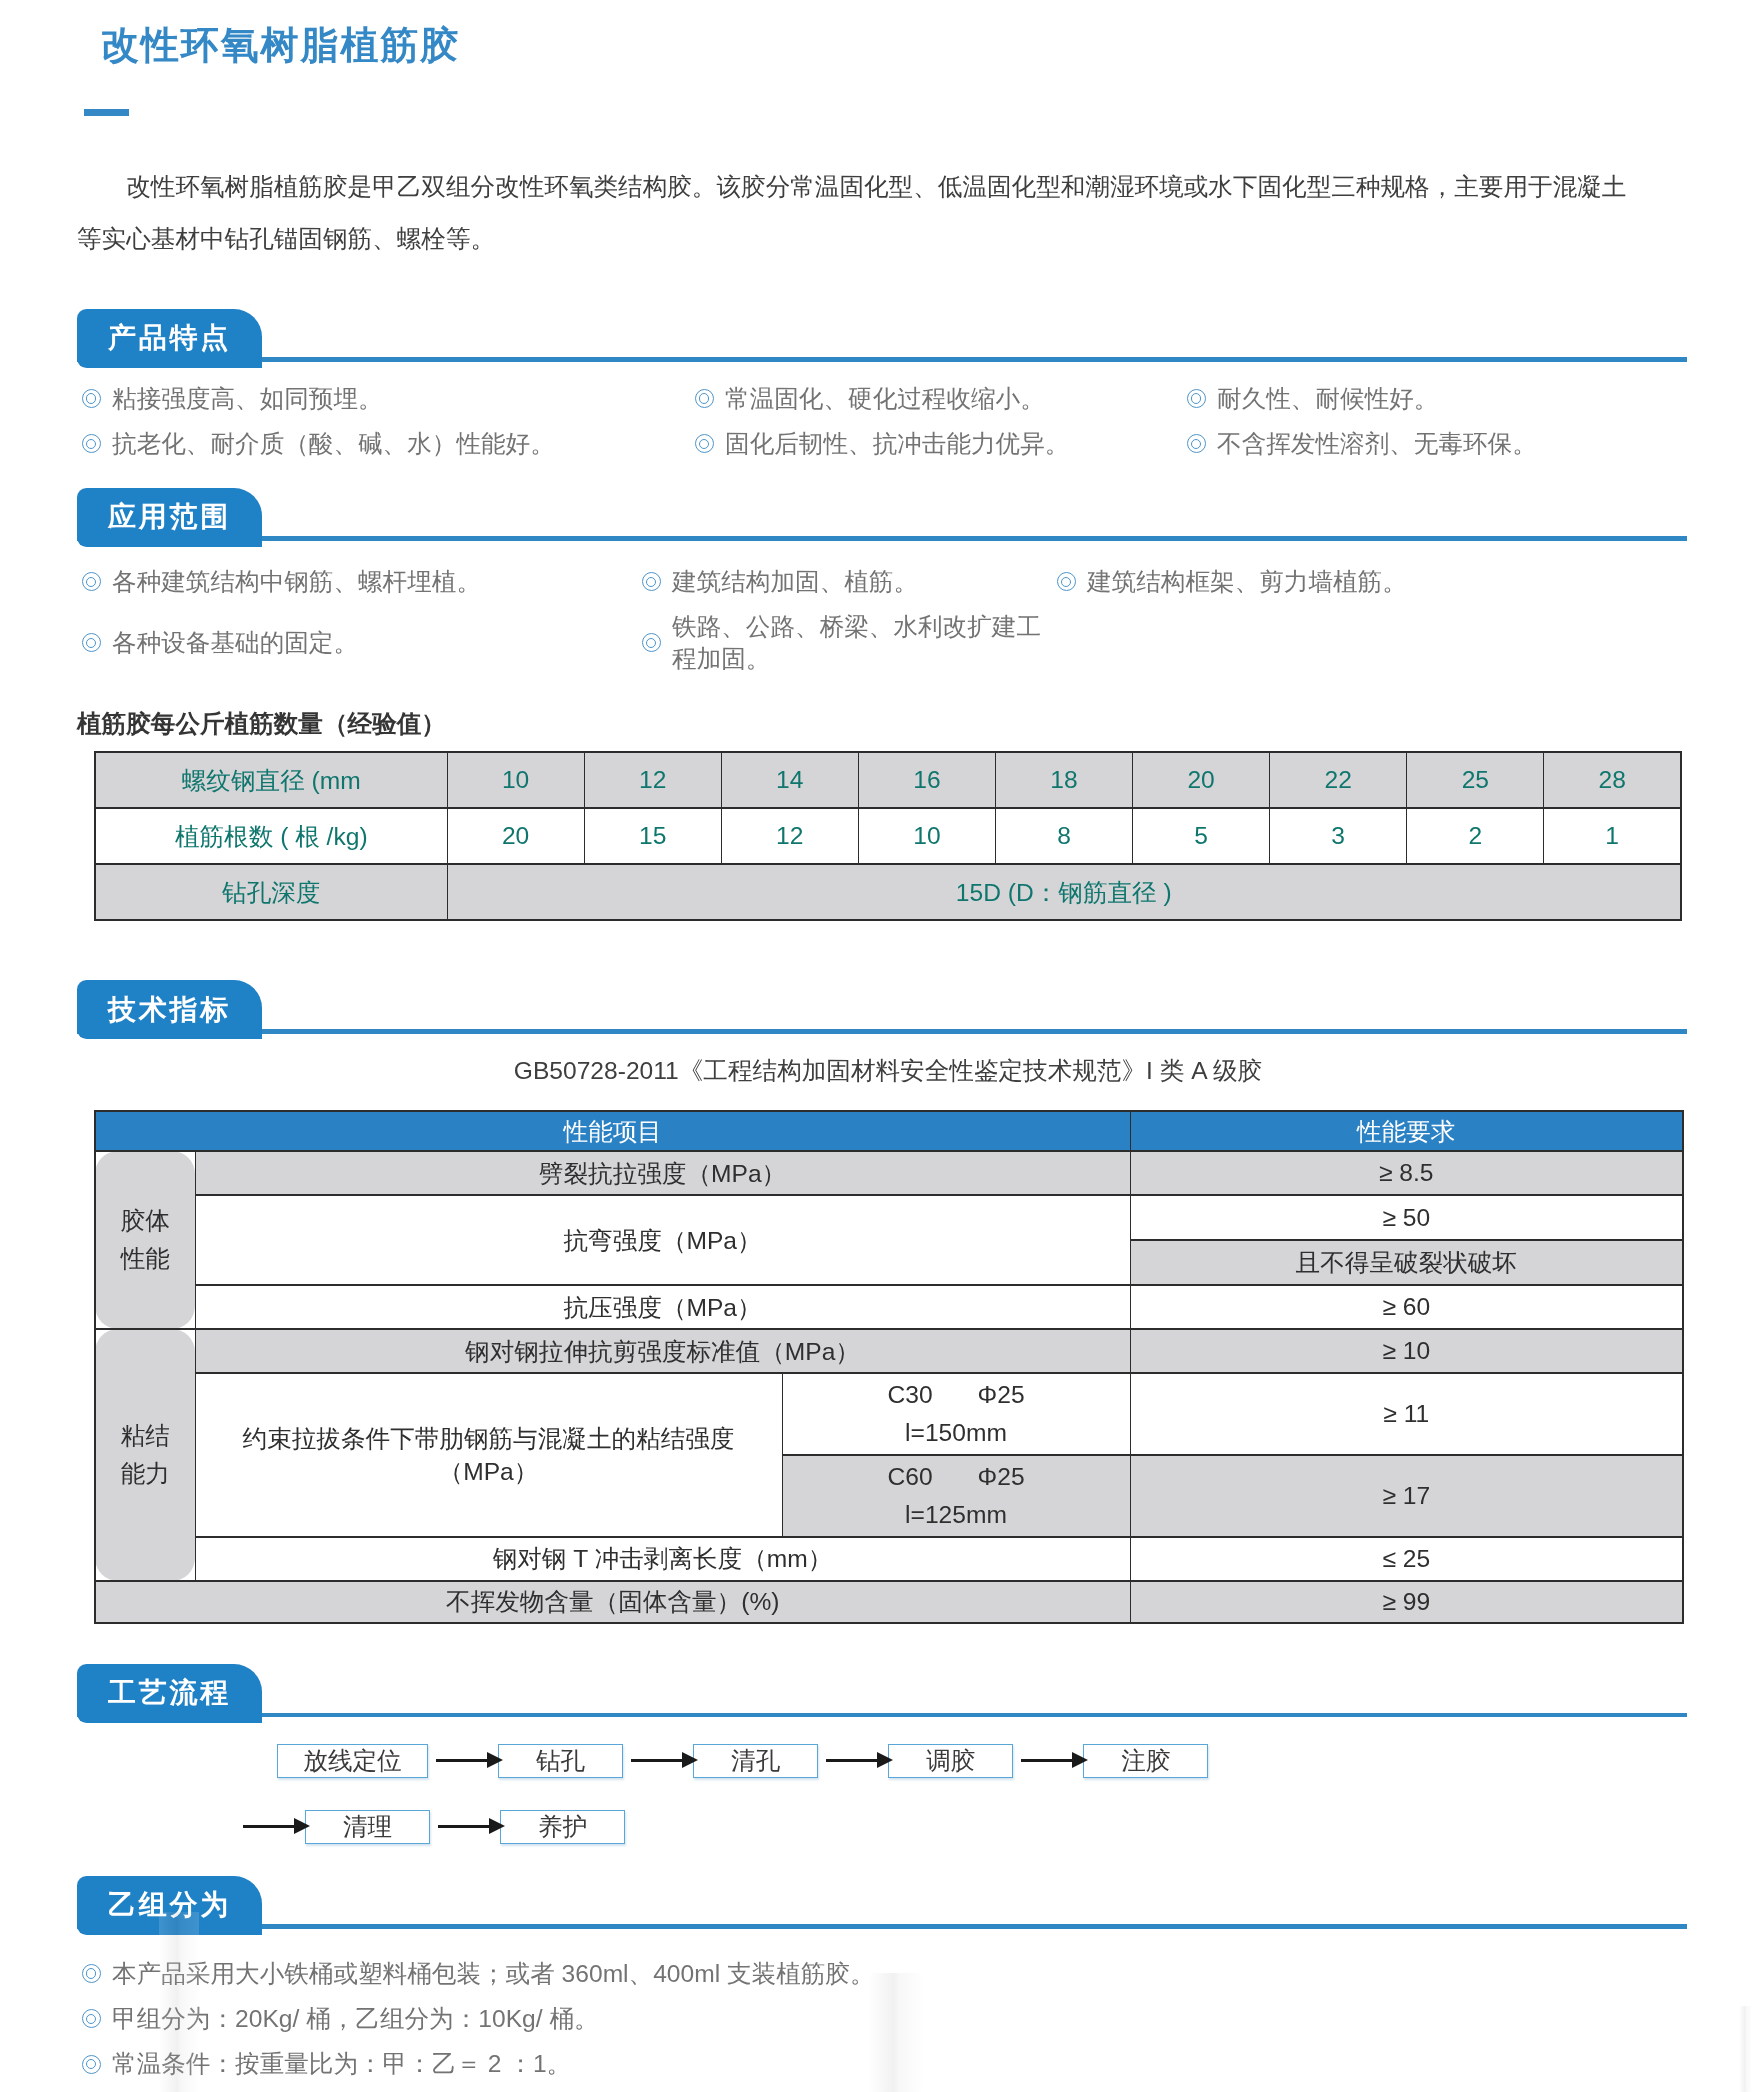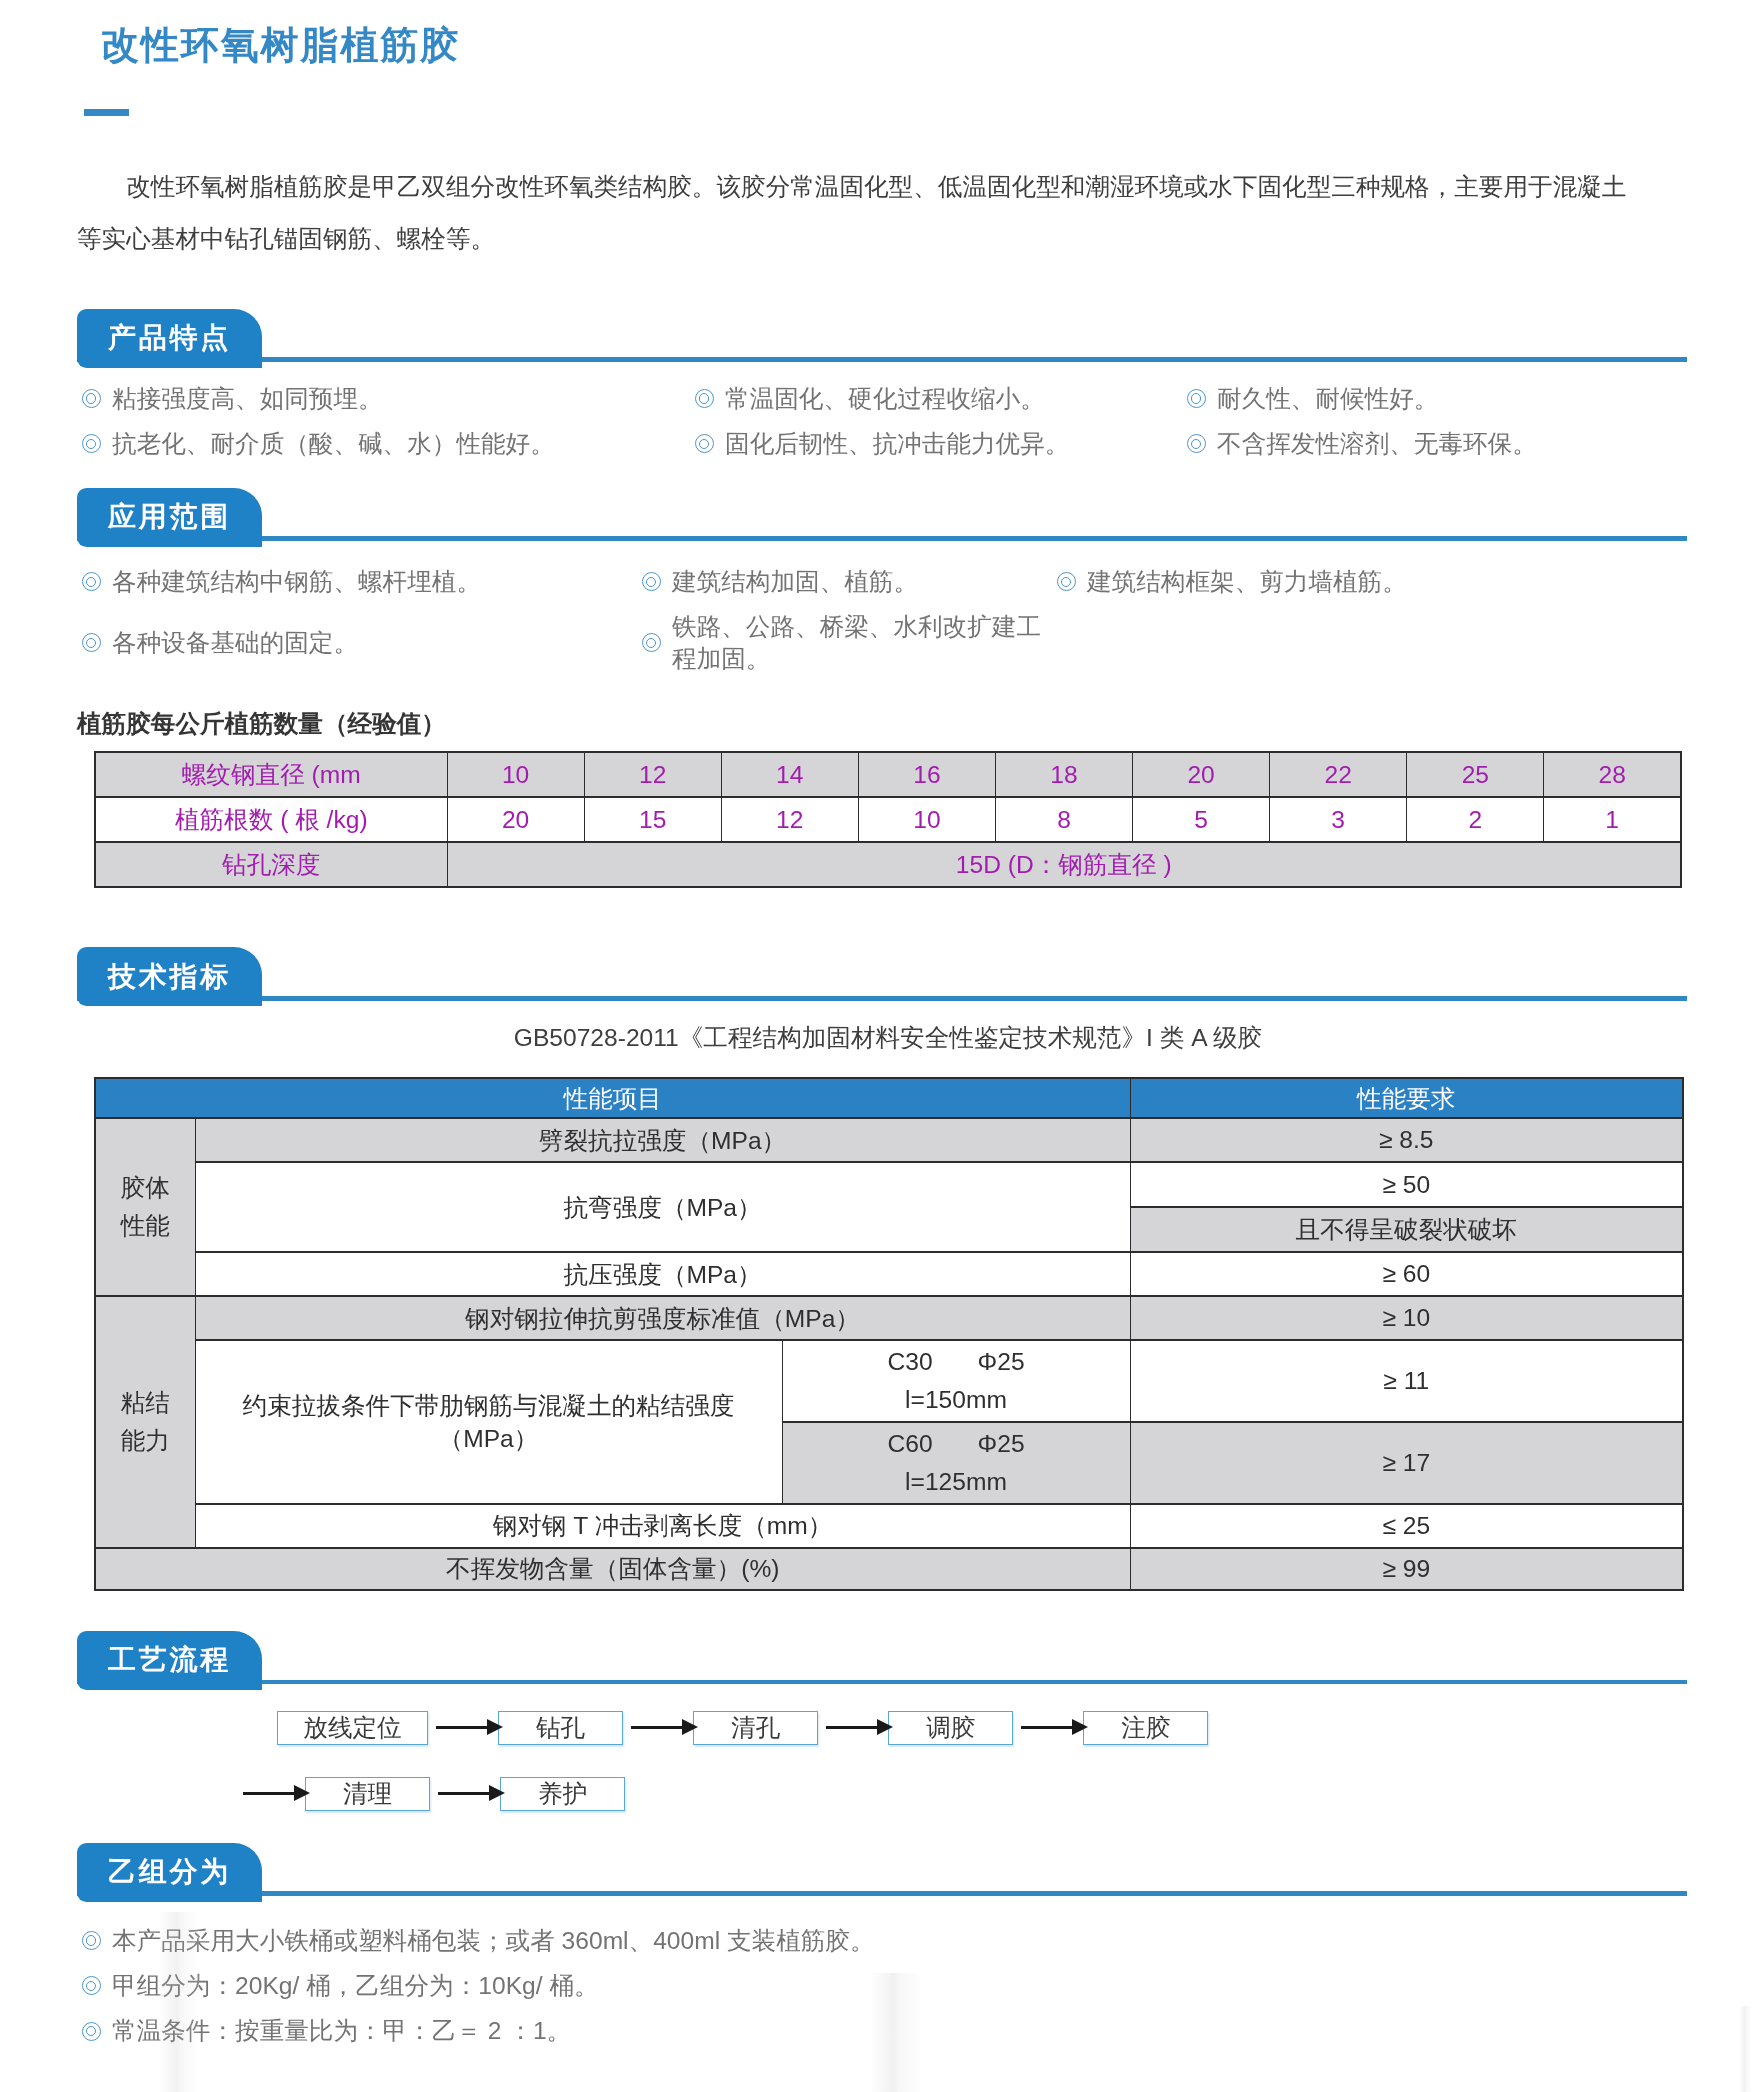--- a/index.html
+++ b/index.html
@@ -81,23 +81,23 @@
   table { border-collapse: collapse; table-layout: fixed; }
   .t1 {
     margin-top: 11.4px; margin-left: 17px;
     width: 1588px;
     border: 2.8px solid #2c2c2c;
     font-size: 24.6px;
   }
   .t1 td {
     border: 1.9px solid #2c2c2c;
     border-top-width: 2.8px; border-bottom-width: 2.8px;
-    height: 45px;
+    height: 56px;
     text-align: center; vertical-align: middle;
-    color: #a21caf;
+    color: #0f766e;
   }
   .t1 .lbl { width: 352px; }
   .gray { background: #d5d5d7; }
   .white { background: #ffffff; }
 
   
   .gb-line {
     margin-top: 15px; margin-left: 17px;
     width: 1588px;
     text-align: center;
@@ -114,21 +114,21 @@
     border-top-width: 2.8px; border-bottom-width: 2.8px;
     text-align: center; vertical-align: middle;
     color: #2f2f2f;
     padding: 1.9px 5.7px;
   }
   .t2 .head {
     background: #2a81c4; color: #ffffff;
     font-size: 24.6px; font-weight: 500;
     border-color: #2c2c2c;
   }
-  .t2 .group-cell { line-height: 38px; }
+  .t2 .group-cell { line-height: 38px; border-radius: 23px; }
   .cond-top { display: flex; justify-content: center; gap: 45px; }
   .cond-cell { line-height: 38px; }
 
   
   .process-subtitle { margin-top: 24.6px; font-size: 26.5px; color: #3c3c3c; }
   .flow-row { display: flex; align-items: center; height: 49px; }
   .flow-row1 { margin-top: 13.2px; margin-left: 200px; }
   .flow-row2 { margin-top: 17px; margin-left: 158px; }
   .fbox {
     height: 34px;

